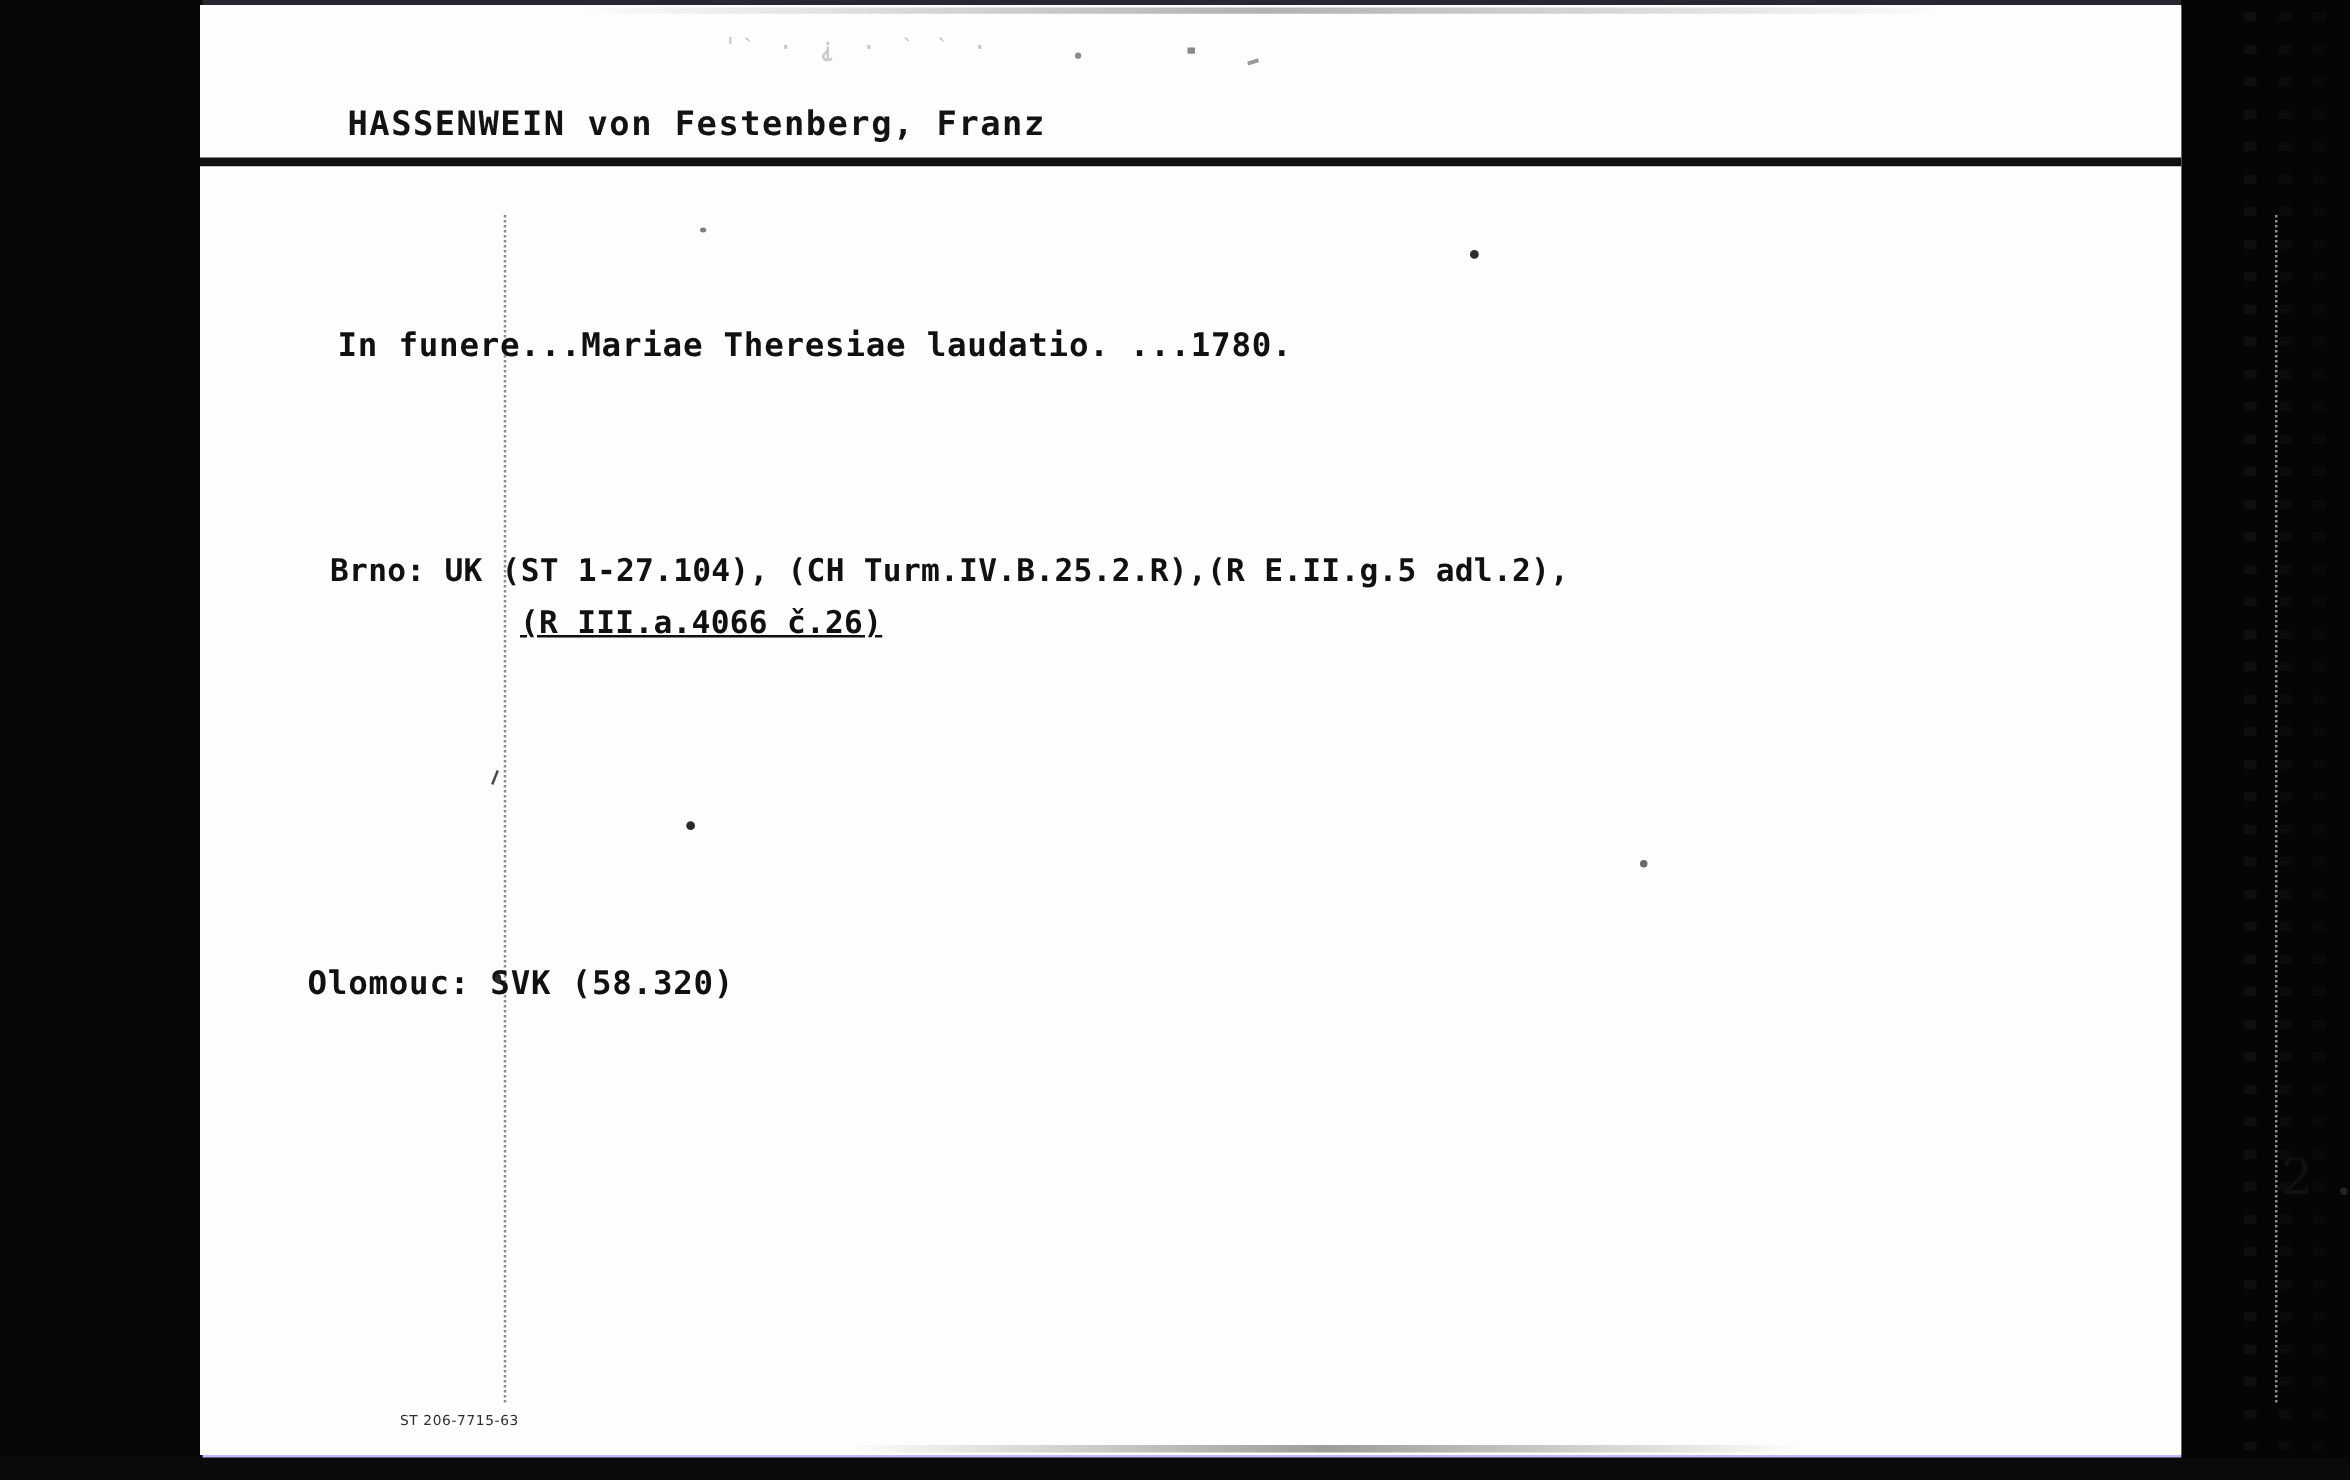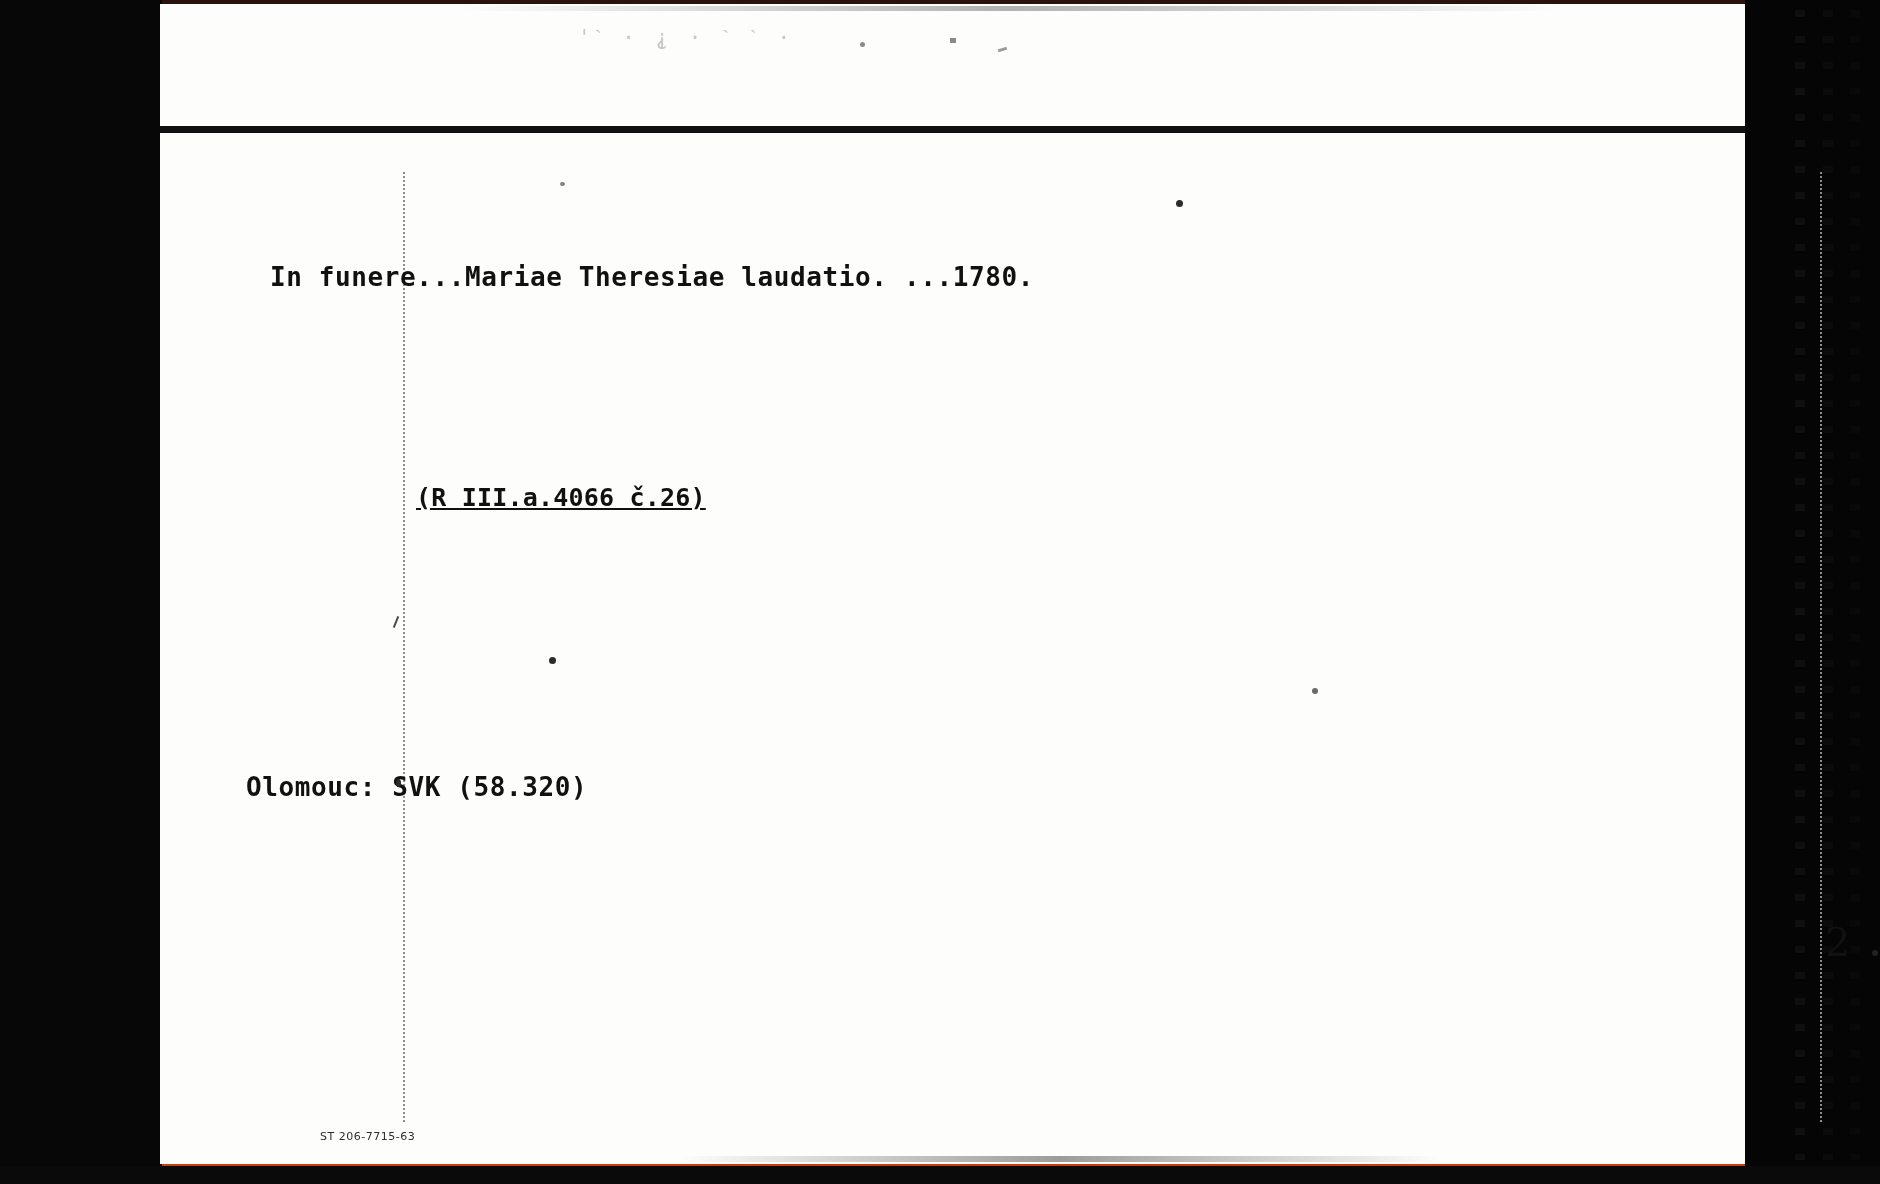--- a/index.html
+++ b/index.html
@@ -12,21 +12,21 @@
     height: 1184px;
     overflow: hidden;
     font-family: "DejaVu Sans Mono", monospace;
   }
 
   
   #scan {
     position: absolute;
     left: 0; top: 0;
     width: 1880px; height: 1184px;
-    background: #c2410c;
+    background: #c4b5fd;
   }
 
   
   #card {
     position: absolute;
     left: 160px;
     top: 4px;
     width: 1585px;
     height: 1160px;
     background: #fdfdfb;
@@ -241,28 +241,30 @@
 
   <div id="card">
 
     <div id="top-smudge"></div>
 
     <div id="heading-area">
       <div id="ghost-line">'ˋ · ⸘ · ˋ ˋ ·</div>
       <div id="ghost-dot-1"></div>
       <div id="ghost-dot-2"></div>
       <div id="ghost-dot-3"></div>
+      <div id="heading">HASSENWEIN von Festenberg, Franz</div>
       <div id="rule"></div>
     </div>
 
     <div id="v-left" class="v-dotted"></div>
     <div id="v-right" class="v-dotted"></div>
 
     <div id="title-line" class="line">In funere...Mariae Theresiae laudatio. ...1780.</div>
 
+    <div id="brno-line-1" class="line">Brno: UK (ST 1-27.104), (CH Turm.IV.B.25.2.R),(R E.II.g.5 adl.2),</div>
     <div id="brno-line-2" class="line">(R III.a.4066 č.26)</div>
     <div id="olomouc-line" class="line">Olomouc: SVK (58.320)</div>
 
     <div id="fleck-1" class="fleck"></div>
     <div id="fleck-2" class="fleck"></div>
     <div id="fleck-3" class="fleck"></div>
     <div id="fleck-4" class="fleck"></div>
     <div id="fleck-5" class="fleck"></div>
     <div id="tick-1" class="tick"></div>
 

